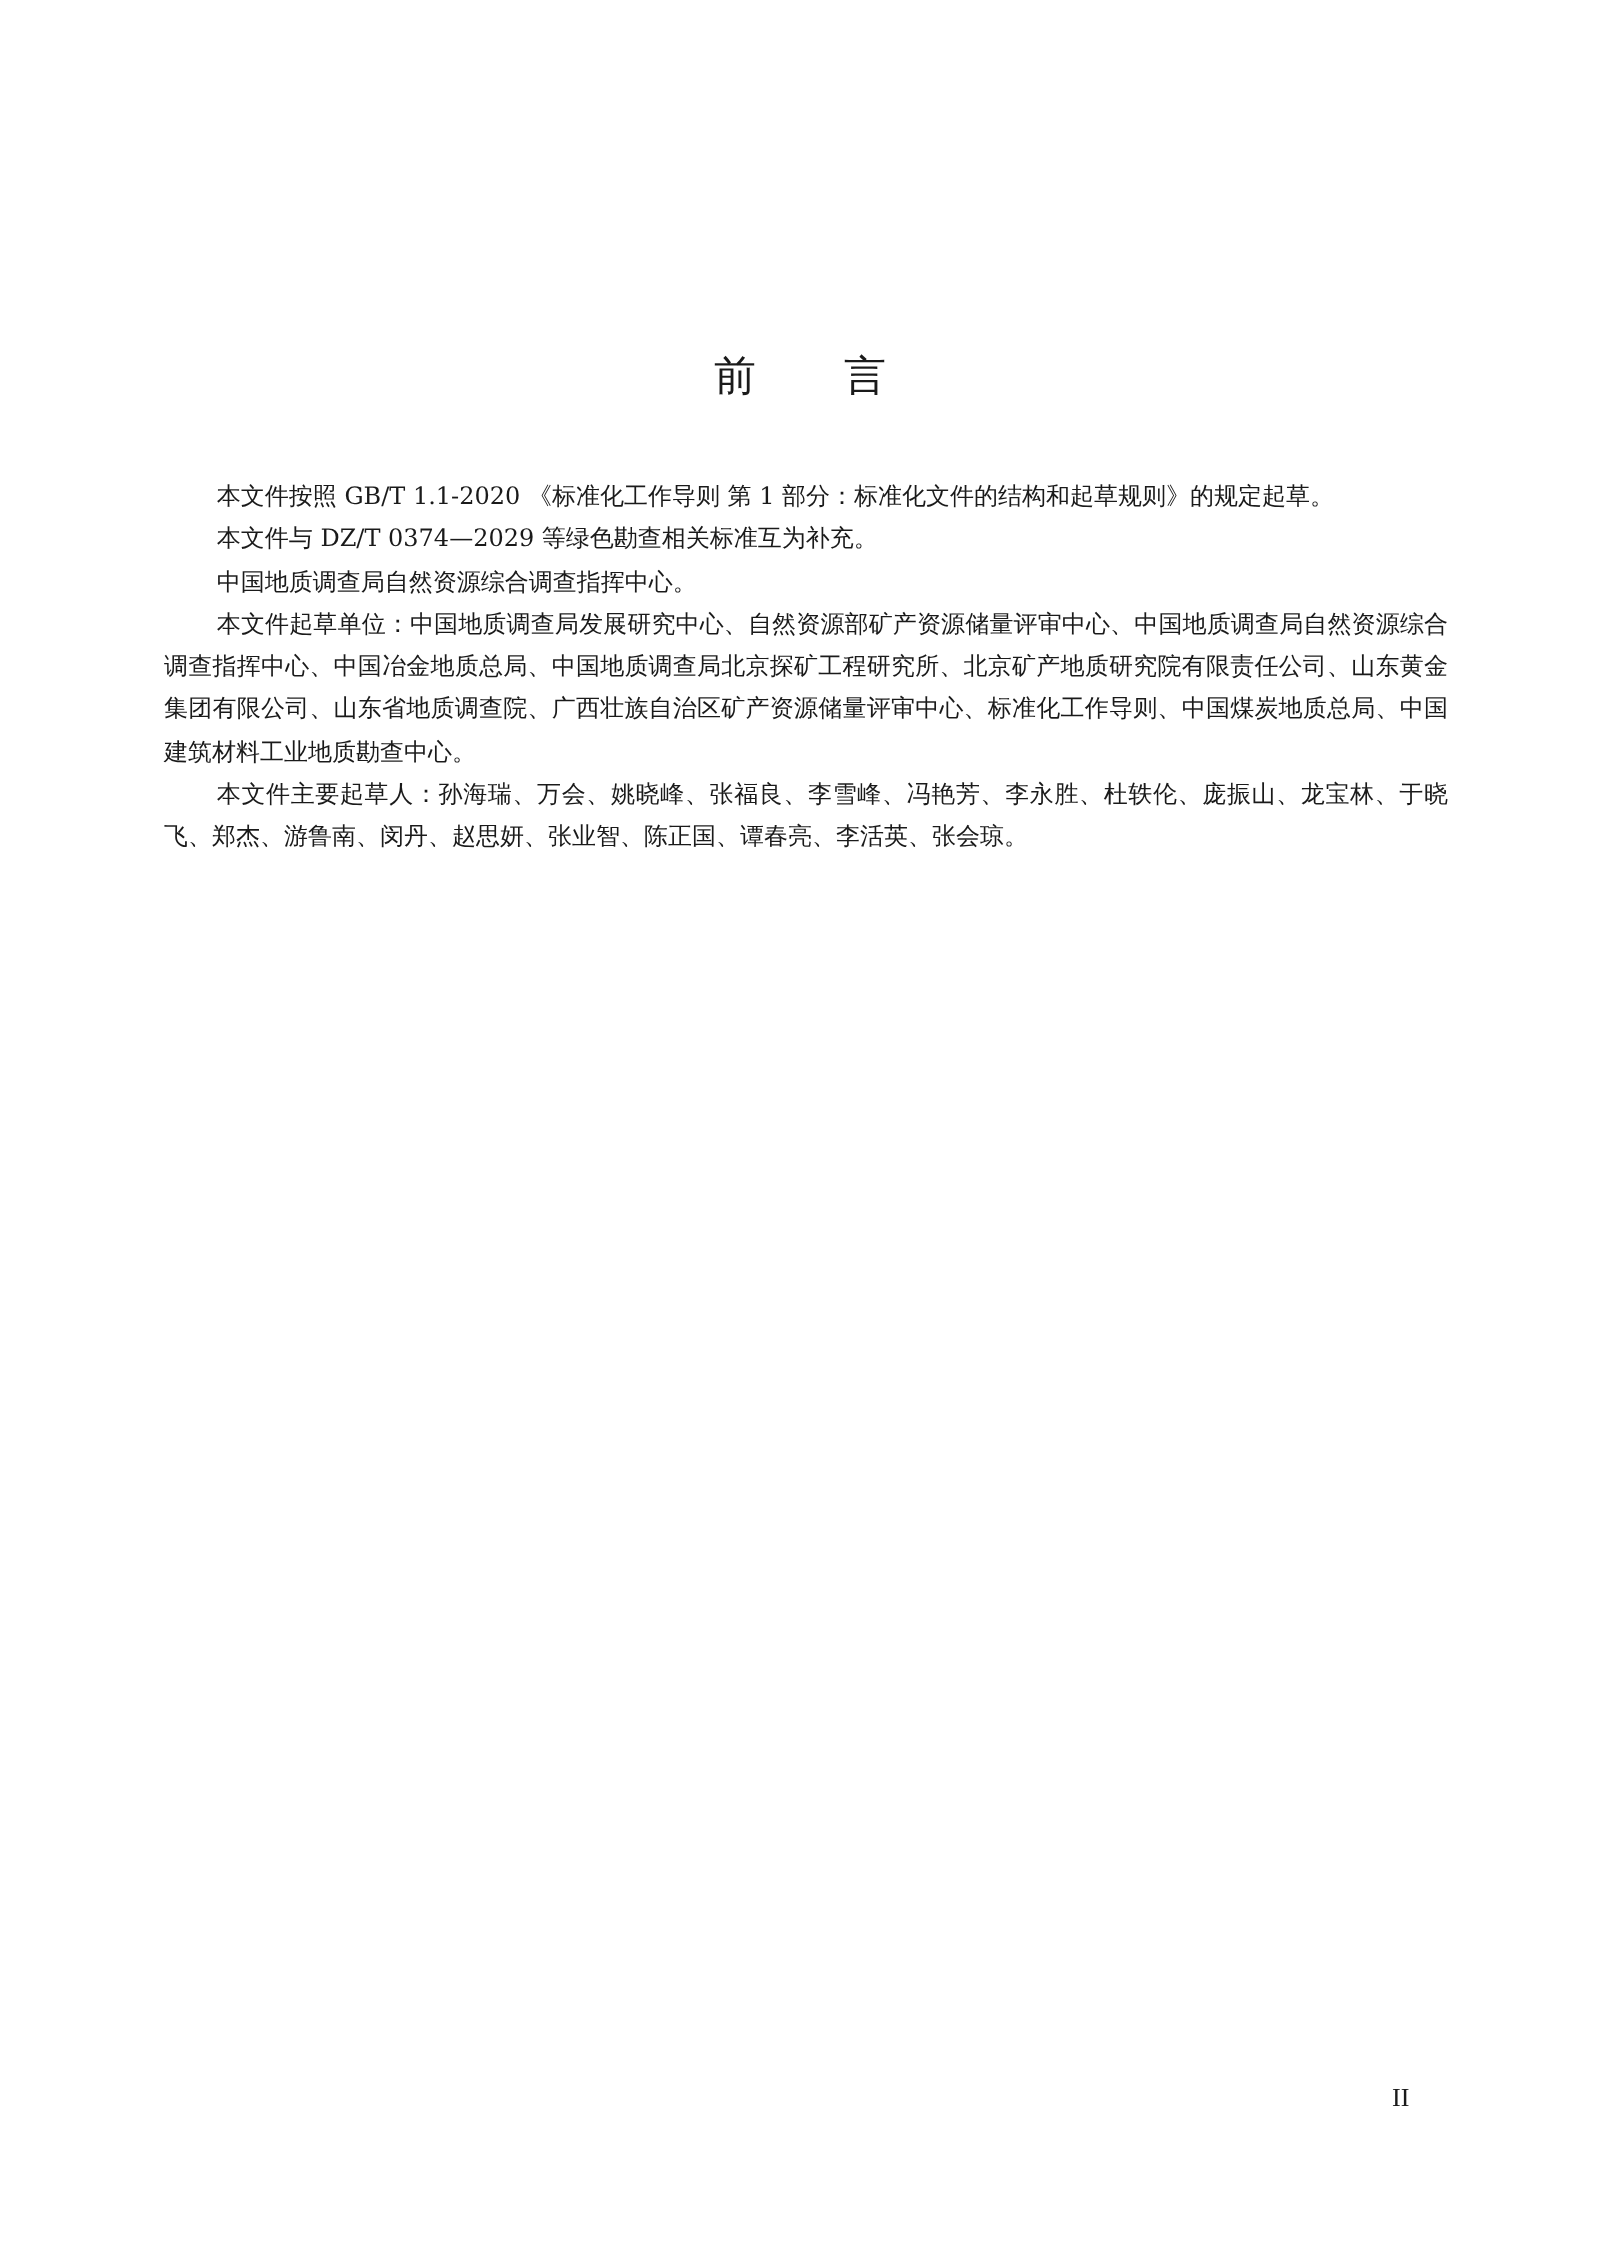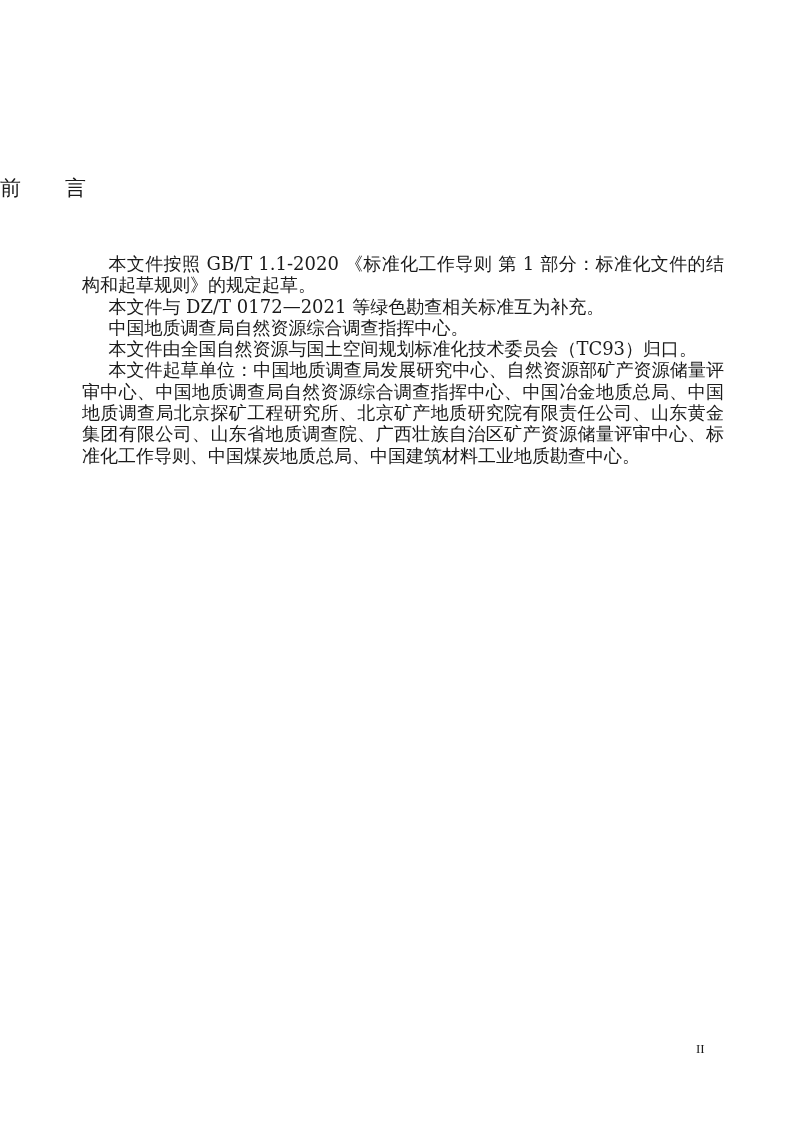--- a/index.html
+++ b/index.html
@@ -13,34 +13,34 @@
       position: relative;
       overflow: hidden;
       font-family: "DejaVu Serif", "Liberation Serif", serif;
       color: #1a1a1a;
     }
     .page-title {
       position: absolute;
       top: 174px;
       left: 0;
       width: 800px;
-      text-align: left;
+      text-align: center;
       font-family: "DejaVu Sans", "Liberation Sans", sans-serif;
       font-size: 21px;
       letter-spacing: 0;
       margin: 0;
       font-weight: normal;
     }
     .page-title .t1 { margin-right: 44px; }
     .body-text {
       position: absolute;
-      top: 253px;
+      top: 238px;
       left: 82px;
       width: 642px;
-      font-size: 18px;
+      font-size: 12px;
       line-height: 21.3px;
     }
     .body-text p {
       margin: 0;
       text-indent: 26.4px;
       text-align: justify;
       text-align-last: left;
     }
     .page-number {
       position: absolute;
@@ -52,19 +52,19 @@
   </style>
 </head>
 <body>
 
 <h1 class="page-title">
   <span class="t1">前</span><span class="t2">言</span>
 </h1>
 
 <div class="body-text">
   <p>本文件按照 GB/T 1.1-2020 《标准化工作导则 第 1 部分：标准化文件的结构和起草规则》的规定起草。</p>
-  <p>本文件与 DZ/T 0172—2021 等绿色勘查相关标准互为补充。</p>
+  <p>本文件与 DZ/T 0374—2029 等绿色勘查相关标准互为补充。</p>
   <p>中国地质调查局自然资源综合调查指挥中心。</p>
-  <p>本文件由全国自然资源与国土空间规划标准化技术委员会（TC93）归口。</p>
   <p>本文件起草单位：中国地质调查局发展研究中心、自然资源部矿产资源储量评审中心、中国地质调查局自然资源综合调查指挥中心、中国冶金地质总局、中国地质调查局北京探矿工程研究所、北京矿产地质研究院有限责任公司、山东黄金集团有限公司、山东省地质调查院、广西壮族自治区矿产资源储量评审中心、标准化工作导则、中国煤炭地质总局、中国建筑材料工业地质勘查中心。</p>
+  <p>本文件主要起草人：孙海瑞、万会、姚晓峰、张福良、李雪峰、冯艳芳、李永胜、杜轶伦、庞振山、龙宝林、于晓飞、郑杰、游鲁南、闵丹、赵思妍、张业智、陈正国、谭春亮、李活英、张会琼。</p>
 </div>
 
 <div class="page-number">II</div>
 
 </body></html>

